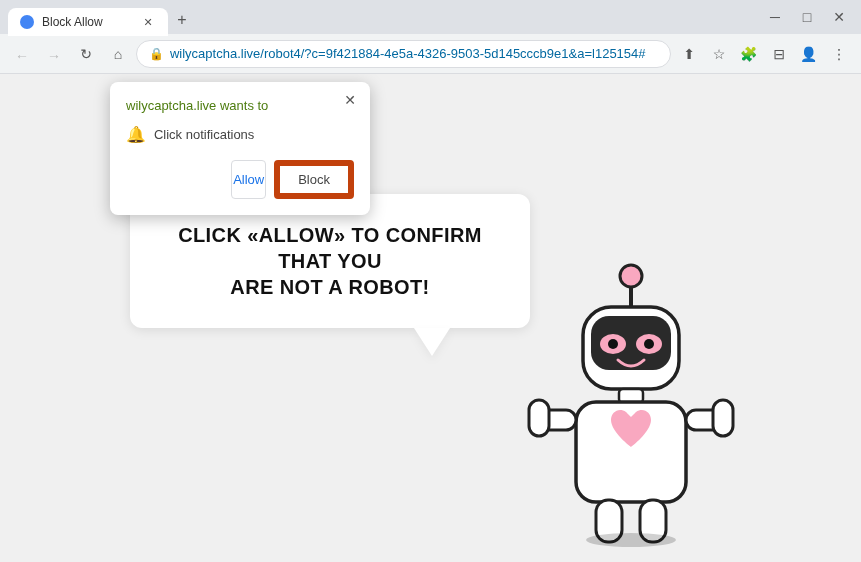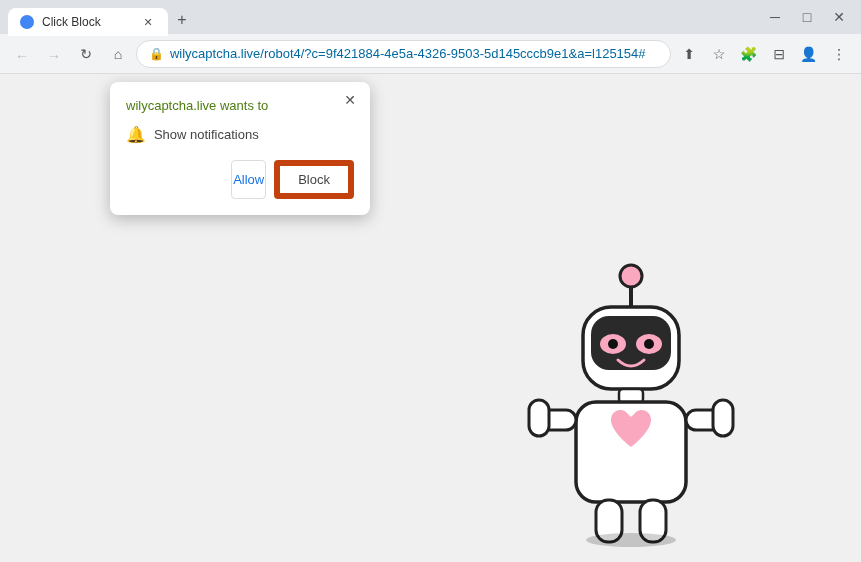--- a/index.html
+++ b/index.html
@@ -283,21 +283,21 @@
       border-radius: 50%;
     }
   </style>
 </head>
 <body>
 
 <div class="title-bar">
   <div class="tab-strip">
     <div class="tab">
       <div class="tab-favicon"></div>
-      <span class="tab-title">Click Block</span>
+      <span class="tab-title">Block Allow</span>
       <div class="tab-close">✕</div>
     </div>
     <div class="new-tab-btn">+</div>
   </div>
   <div class="title-bar-controls">
     <div class="title-bar-btn">─</div>
     <div class="title-bar-btn">□</div>
     <div class="title-bar-btn close">✕</div>
   </div>
 </div>
@@ -321,28 +321,36 @@
   </div>
 </div>
 
 <div class="browser-content">
 
   <div class="notification-popup">
     <div class="popup-close">✕</div>
     <div class="popup-site">wilycaptcha.live wants to</div>
     <div class="popup-permission">
       <span class="bell-icon">🔔</span>
-      <span>Show notifications</span>
+      <span>Click notifications</span>
     </div>
     <div class="popup-actions">
       <button class="btn-allow">Allow</button>
       <button class="btn-block">Block</button>
     </div>
   </div>
 
+  <div class="speech-bubble-wrap">
+    <div class="speech-bubble">
+      <div class="speech-text">
+        <span>CLICK «ALLOW» TO CONFIRM THAT YOU</span><br>
+        <span>ARE NOT A ROBOT!</span>
+      </div>
+    </div>
+  </div>
 
   <div class="robot-wrap">
     <svg viewBox="0 0 220 310" xmlns="http://www.w3.org/2000/svg" width="220" height="310">
 
       <line x1="110" y1="30" x2="110" y2="55" stroke="#222" stroke-width="4" stroke-linecap="round"></line>
       <circle cx="110" cy="24" r="11" fill="#f9a8c0" stroke="#222" stroke-width="3"></circle>
 
       <rect x="62" y="55" width="96" height="82" rx="28" ry="28" fill="#fff" stroke="#222" stroke-width="3.5"></rect>
 
       <rect x="70" y="64" width="80" height="54" rx="18" ry="18" fill="#2a2a2a"></rect>

